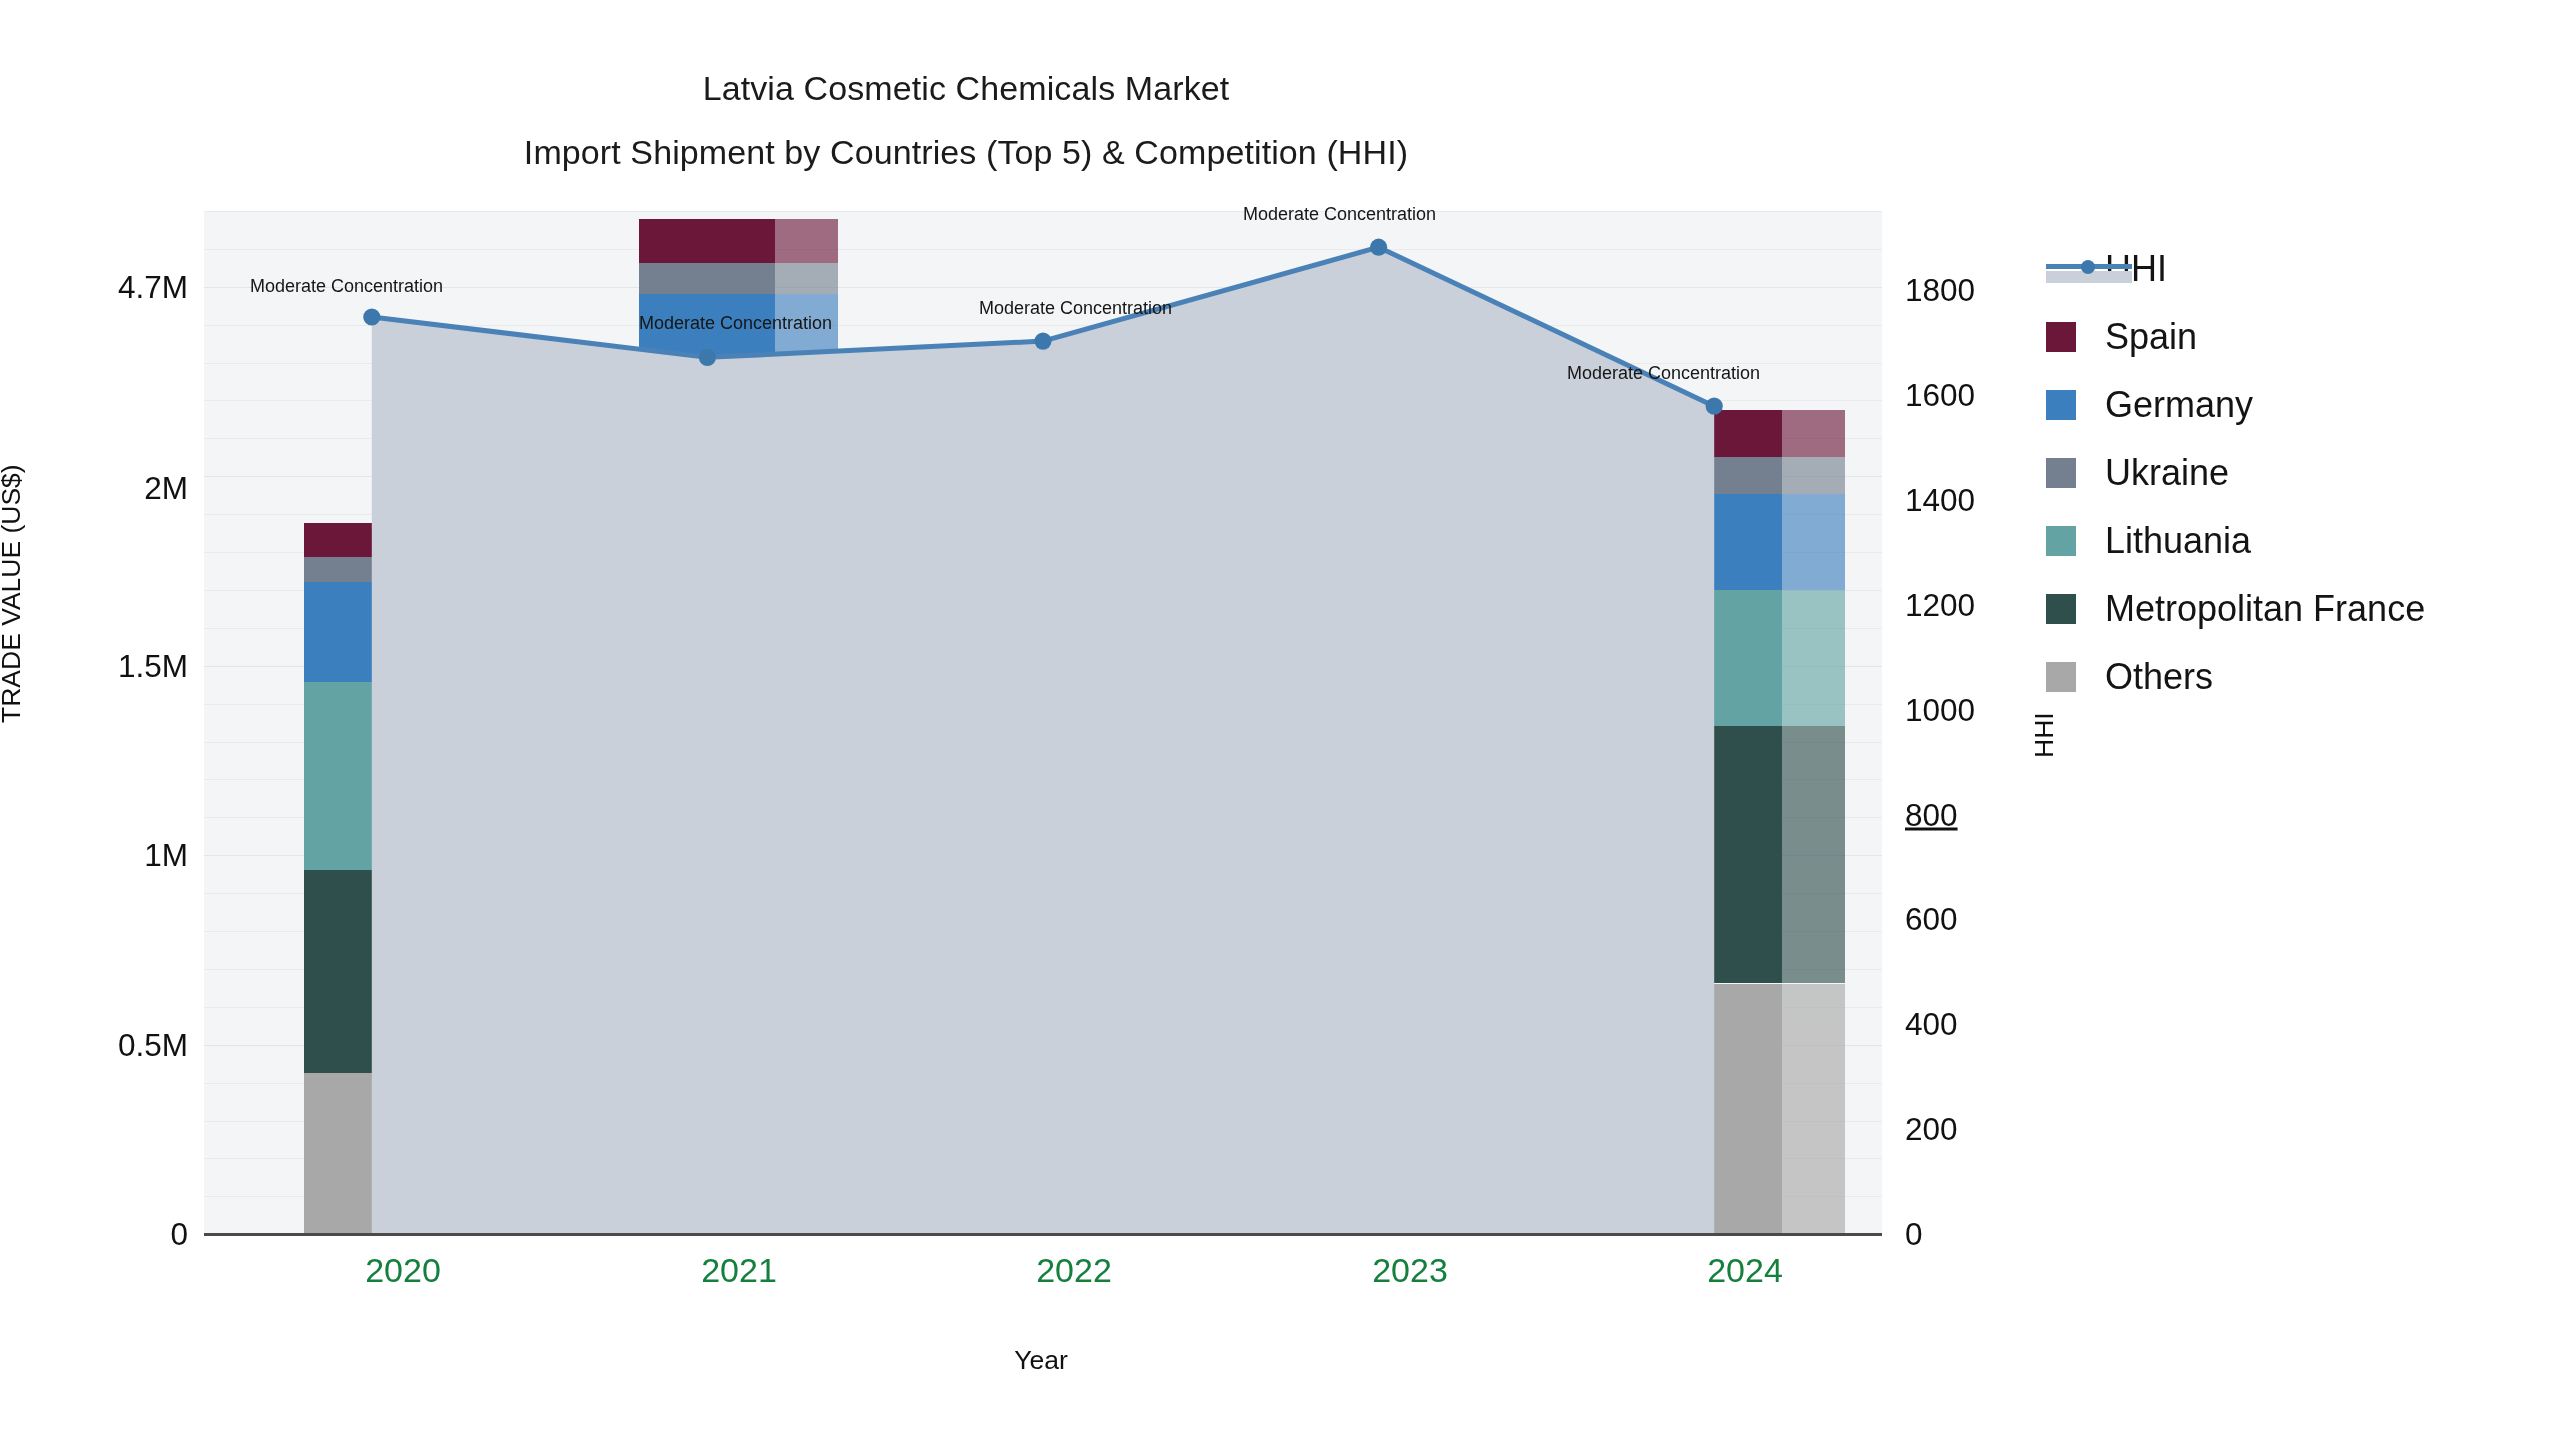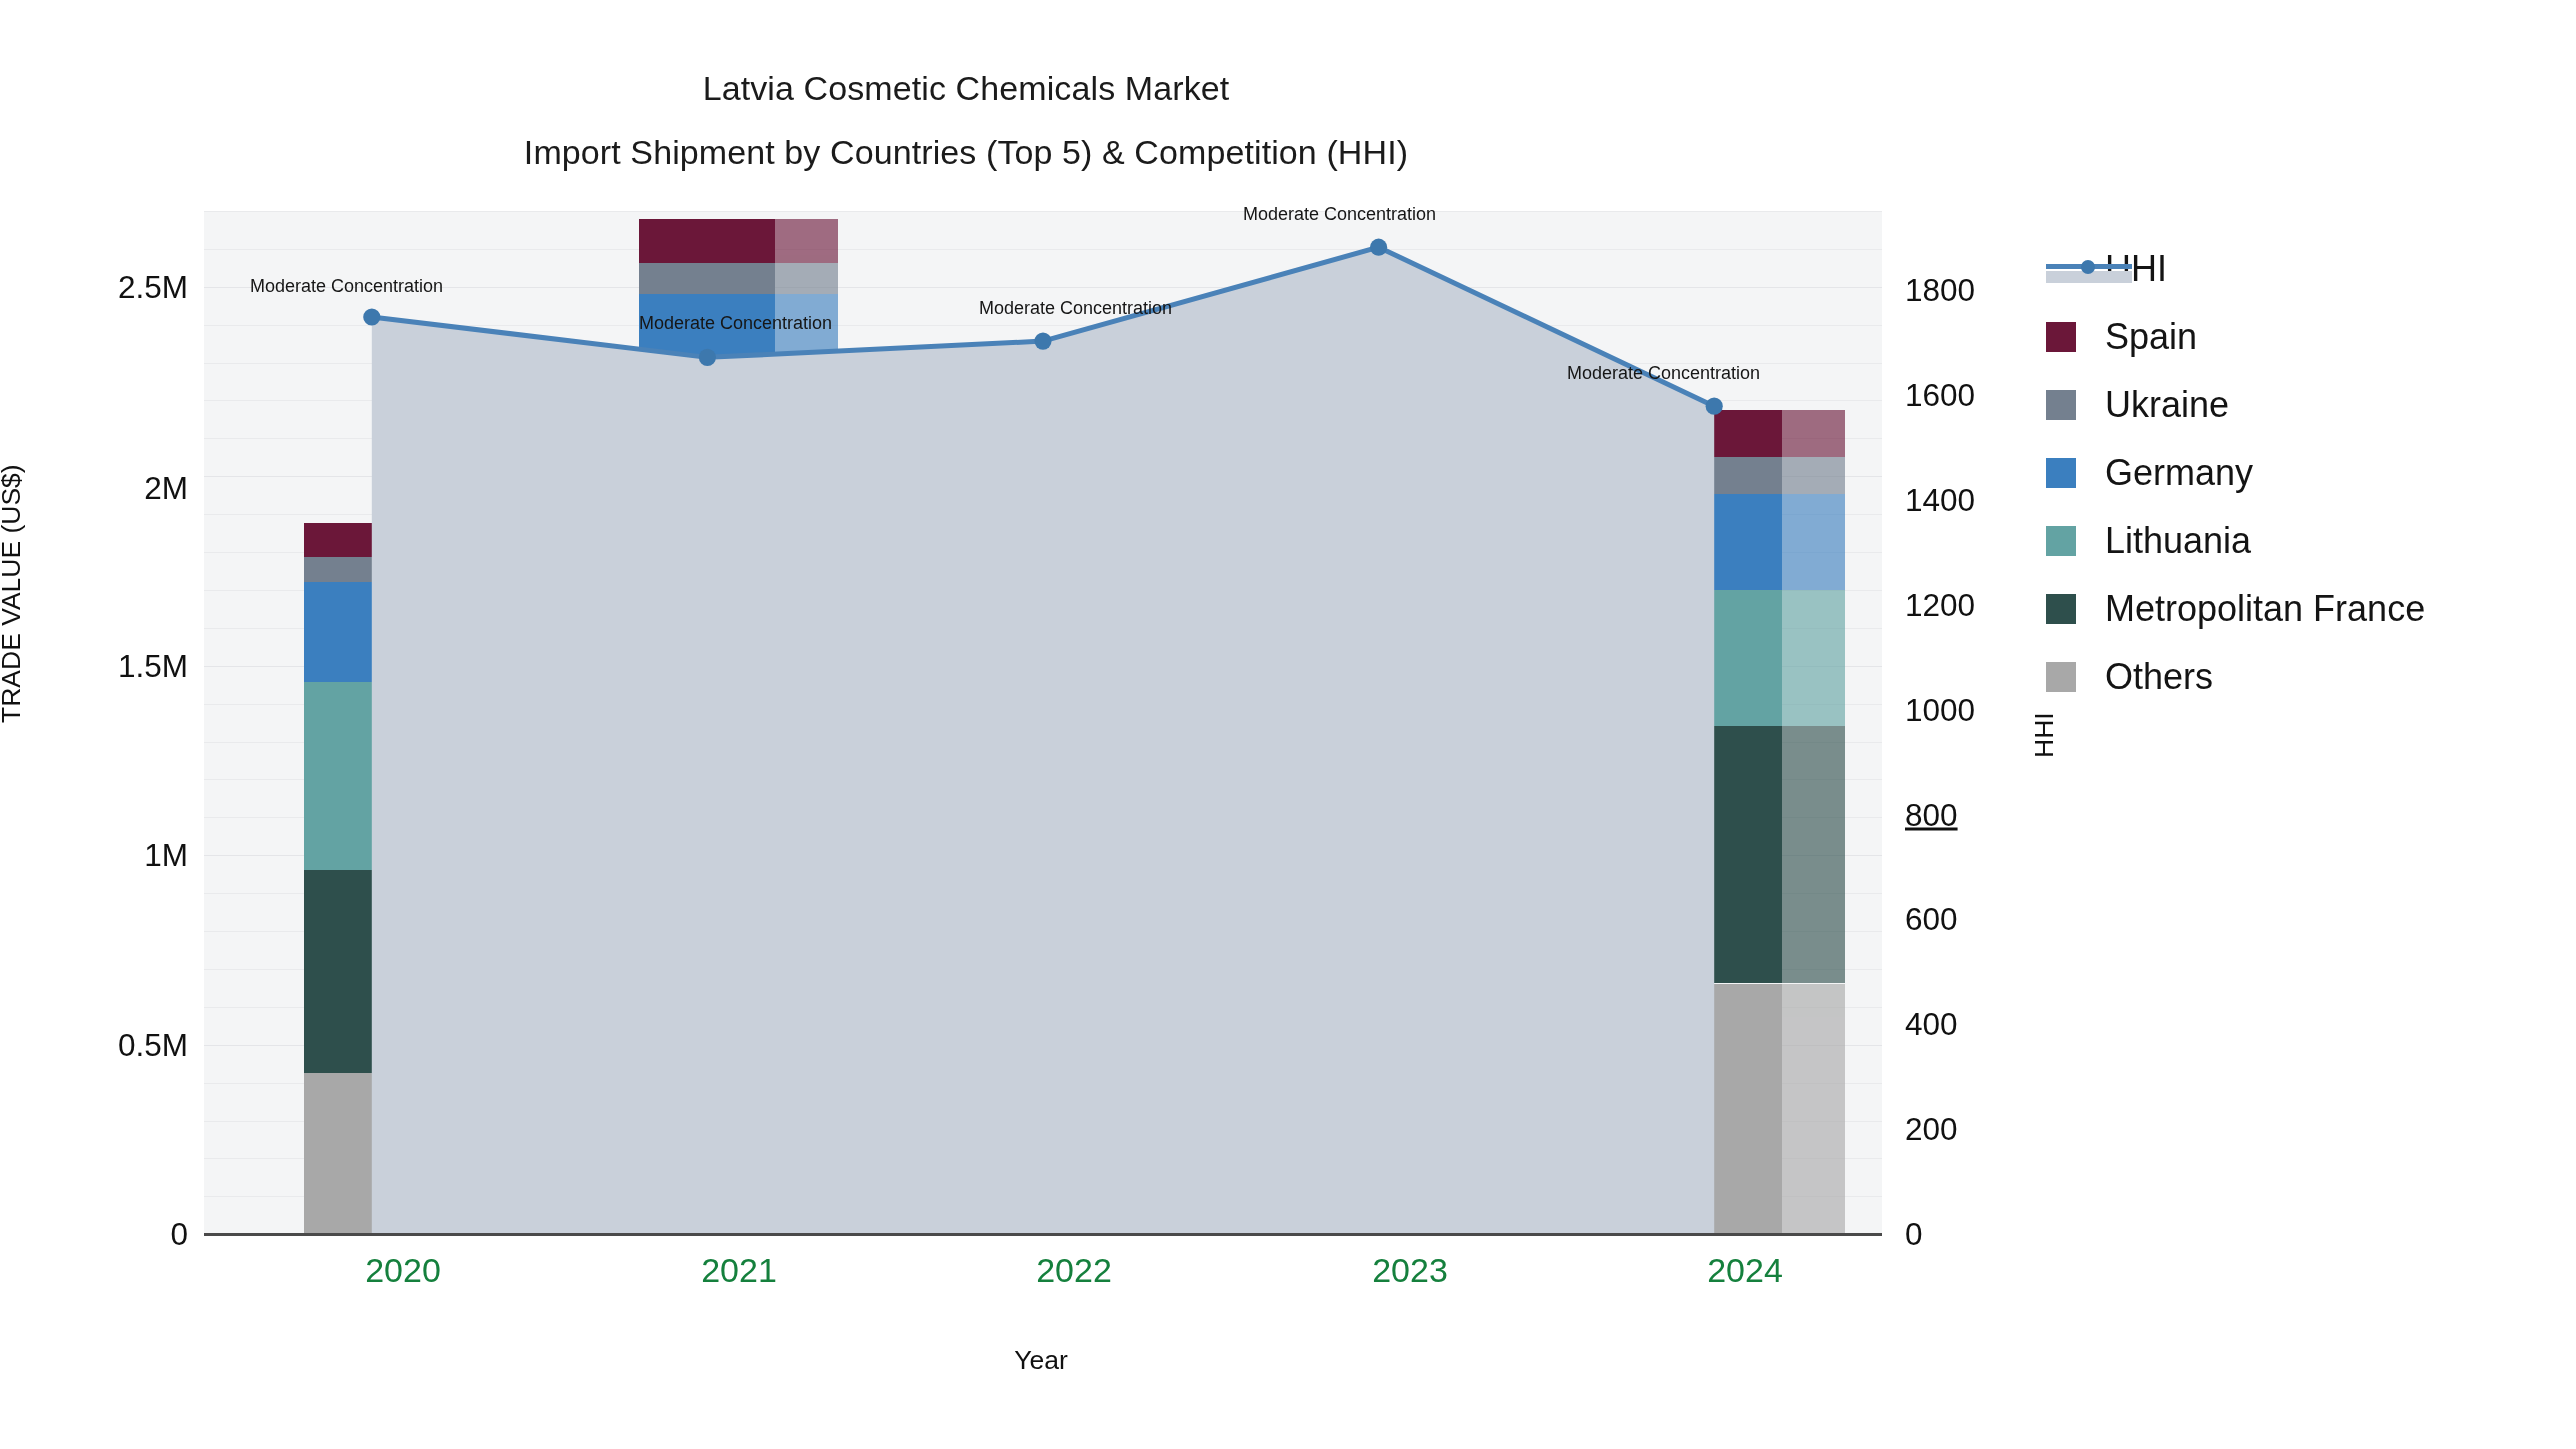--- a/index.html
+++ b/index.html
@@ -204,21 +204,21 @@
       </div>
   </div>
 
   <div id="baseline"></div>
   <div id="yticks-left">
       <div class="ytick-l" style="top: 1234px; right: 2388px;">0</div>
       <div class="ytick-l" style="top: 1045px; right: 2388px;">0.5M</div>
       <div class="ytick-l" style="top: 855px; right: 2388px;">1M</div>
       <div class="ytick-l" style="top: 666px; right: 2388px;">1.5M</div>
       <div class="ytick-l" style="top: 488px; right: 2388px;">2M</div>
-      <div class="ytick-l" style="top: 287px; right: 2388px;">2.5M</div>
+      <div class="ytick-l" style="top: 287px; right: 2388px;">4.7M</div>
     </div>
   <div id="yticks-right">
       <div class="ytick-r" style="top: 1234px;">0</div>
       <div class="ytick-r" style="top: 1129px;">200</div>
       <div class="ytick-r" style="top: 1024px;">400</div>
       <div class="ytick-r" style="top: 919px;">600</div>
       <div class="ytick-r" style="top: 815px; text-decoration: underline;">800</div>
       <div class="ytick-r" style="top: 710px;">1000</div>
       <div class="ytick-r" style="top: 605px;">1200</div>
       <div class="ytick-r" style="top: 500px;">1400</div>
@@ -247,28 +247,28 @@
           <span class="ln" style="background:#4a82b8"></span>
           <span class="dot"></span>
         </span>
         <span class="legend-label">HHI</span>
       </div>
       <div class="legend-row">
         <span class="legend-swatch" style="background: rgb(107, 23, 57);"></span>
         <span class="legend-label">Spain</span>
       </div>
       <div class="legend-row">
+        <span class="legend-swatch" style="background: rgb(59, 127, 191);"></span>
+        <span class="legend-label">Germany</span>
+      </div>
+      <div class="legend-row">
         <span class="legend-swatch" style="background: rgb(116, 128, 143);"></span>
         <span class="legend-label">Ukraine</span>
       </div>
       <div class="legend-row">
-        <span class="legend-swatch" style="background: rgb(59, 127, 191);"></span>
-        <span class="legend-label">Germany</span>
-      </div>
-      <div class="legend-row">
         <span class="legend-swatch" style="background: rgb(99, 163, 163);"></span>
         <span class="legend-label">Lithuania</span>
       </div>
       <div class="legend-row">
         <span class="legend-swatch" style="background: rgb(46, 79, 76);"></span>
         <span class="legend-label">Metropolitan France</span>
       </div>
       <div class="legend-row">
         <span class="legend-swatch" style="background: rgb(168, 168, 168);"></span>
         <span class="legend-label">Others</span>

